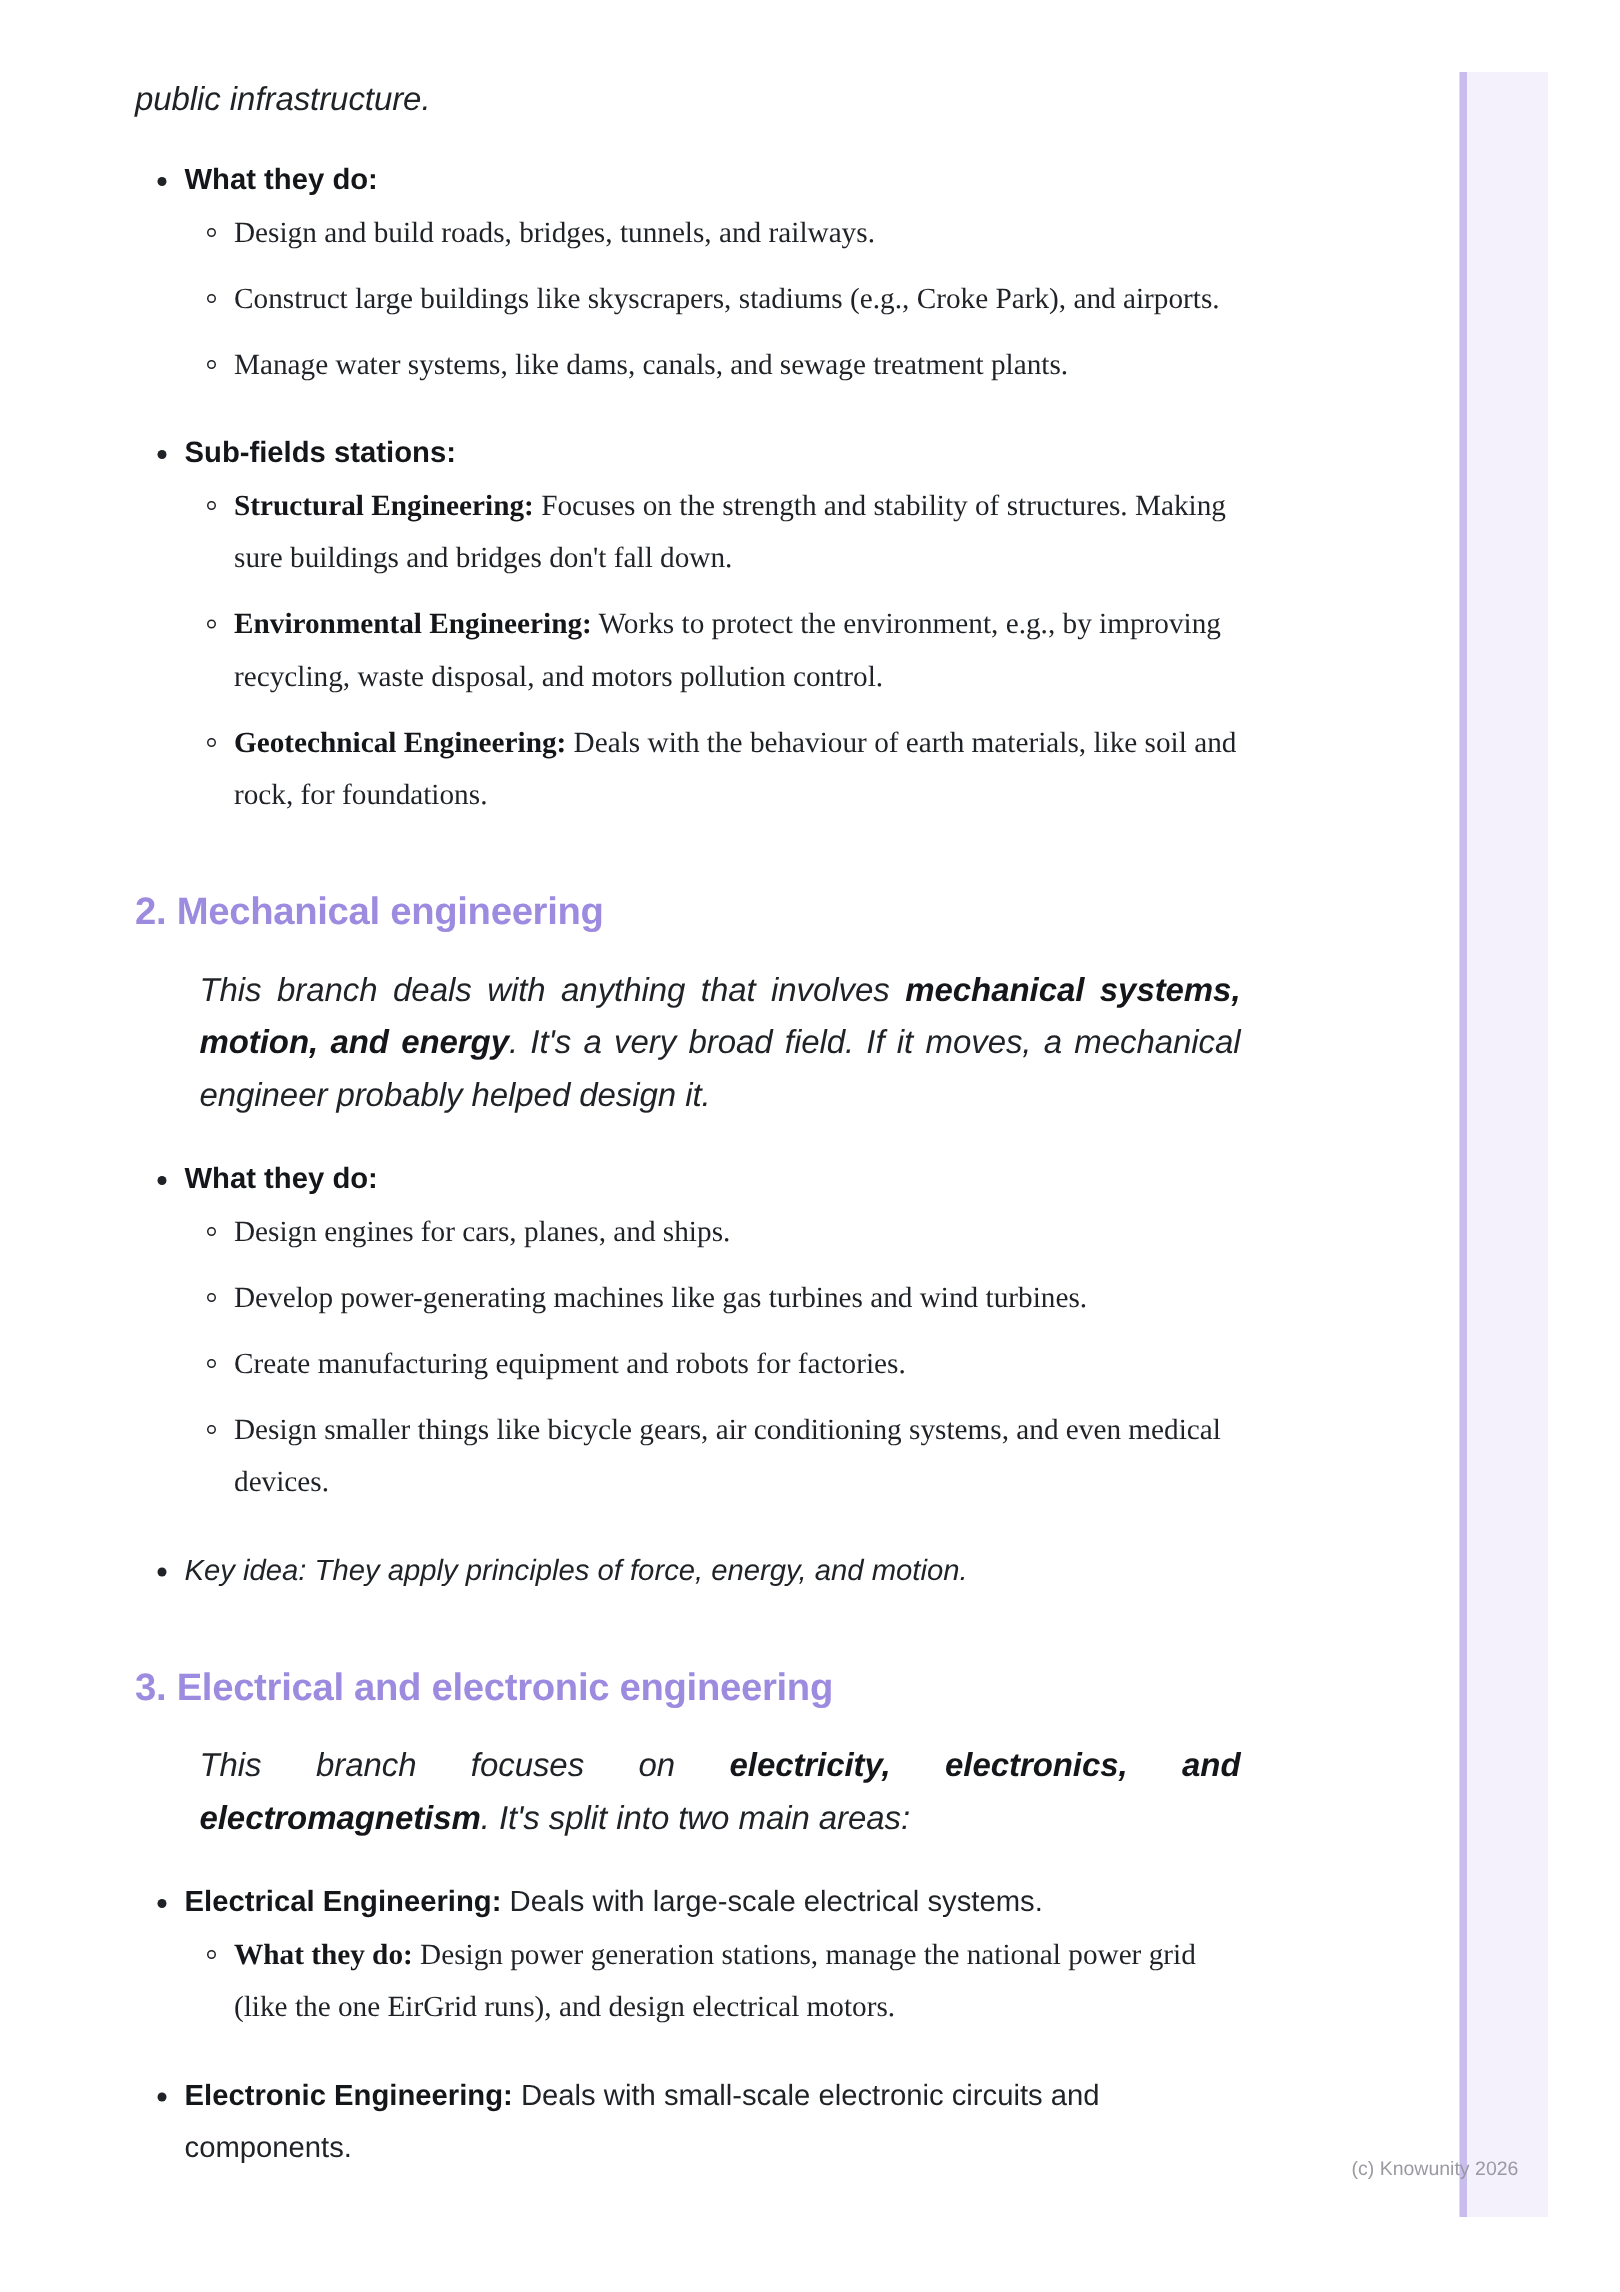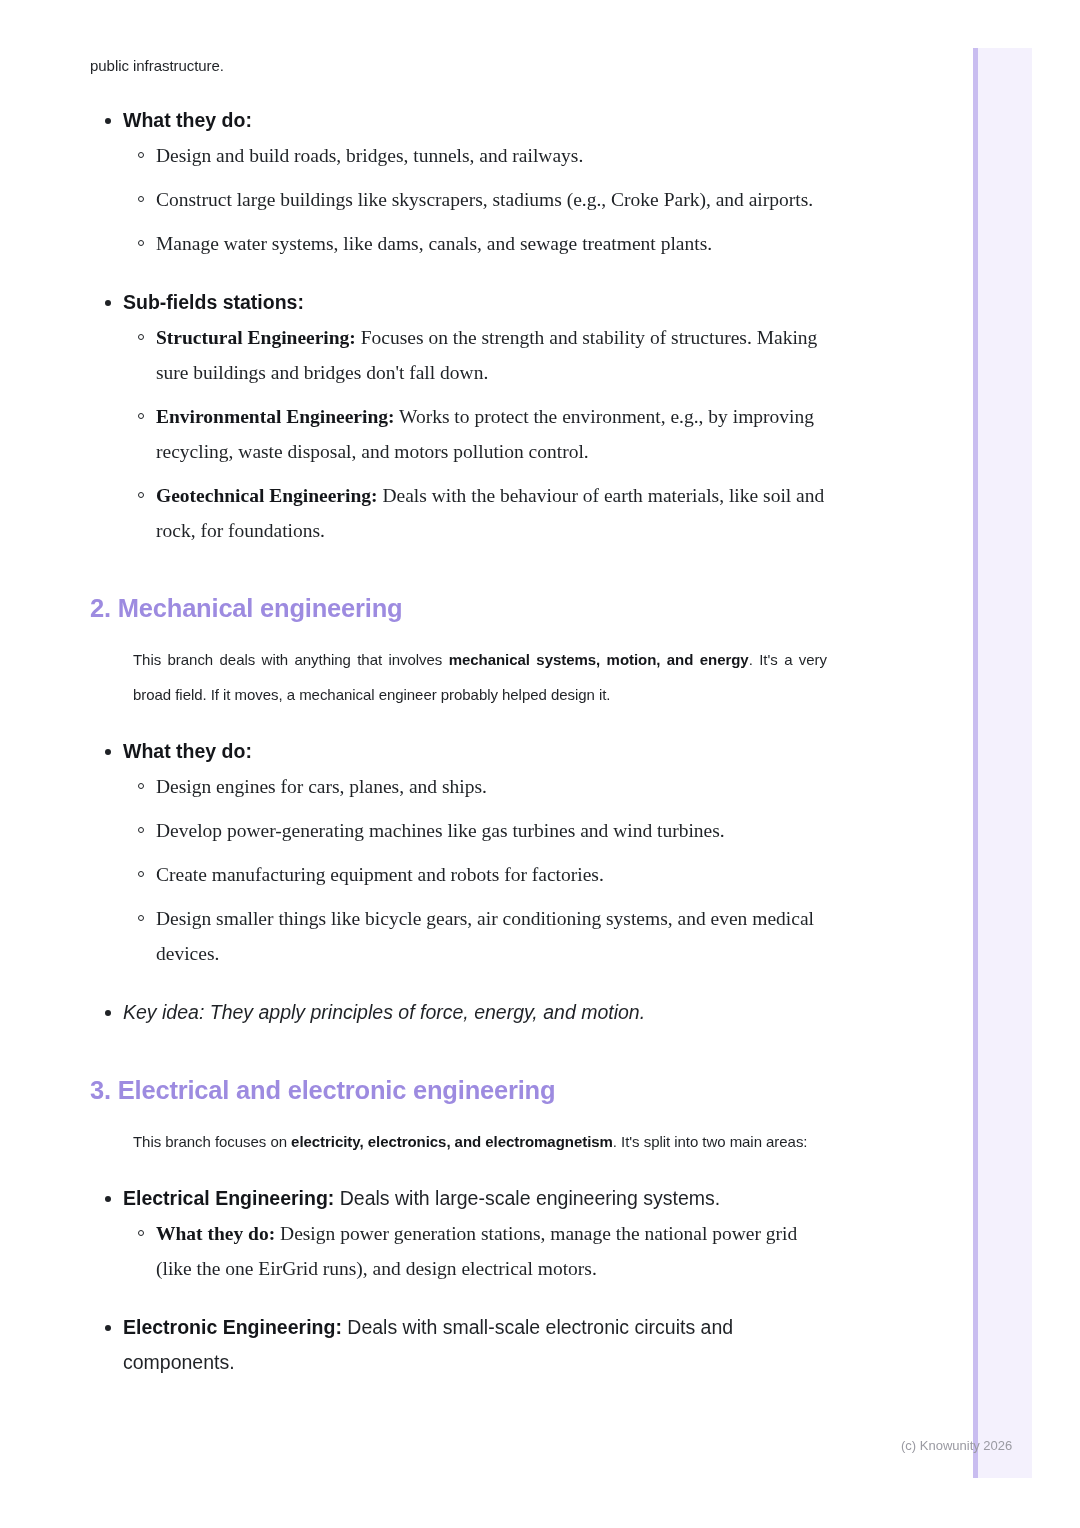--- a/index.html
+++ b/index.html
@@ -31,26 +31,27 @@
   
   #page {
     position: absolute;
     left: 90px;
     top: 48px;
     width: 737px;
   }
 
   
   .para {
-    font-size: 15px;
+    font-size: 22px;
     line-height: 35px;
     color: #1f2226;
     text-align: justify;
     margin: 0 0 4px 0;
     letter-spacing: -0.05px;
+    font-style: italic;
   }
   .para.first { margin-bottom: 20px; }
   .para.intro { margin-bottom: 22px; margin-left: 43px; }
 
   b, strong { font-weight: 700; color: #14161a; }
   i, em { font-style: italic; }
 
   
   h2.section-heading {
     font-size: 25.5px;
@@ -190,21 +191,21 @@
       <i class="l1-text normal-weight">Key idea: They apply principles of force, energy, and motion.</i>
     </li>
   </ul>
 
   <h2 class="section-heading">3. Electrical and electronic engineering</h2>
 
   <p class="para intro"><span>This branch focuses on </span><b>electricity, electronics, and electromagnetism</b><span>. It's split into two main areas:</span></p>
 
   <ul class="lvl1">
     <li class="l1">
-      <span class="l1-text normal-weight"><b>Electrical Engineering:</b><span> Deals with large-scale engineering systems.</span></span>
+      <span class="l1-text normal-weight"><b>Electrical Engineering:</b><span> Deals with large-scale electrical systems.</span></span>
       <ul class="lvl2">
         <li class="l2">
           <b>What they do:</b><span> Design power generation stations, manage the national power grid (like the one EirGrid runs), and design electrical motors.</span>
         </li>
       </ul>
     </li>
   </ul>
 
   <div class="block-gap"></div>
 

